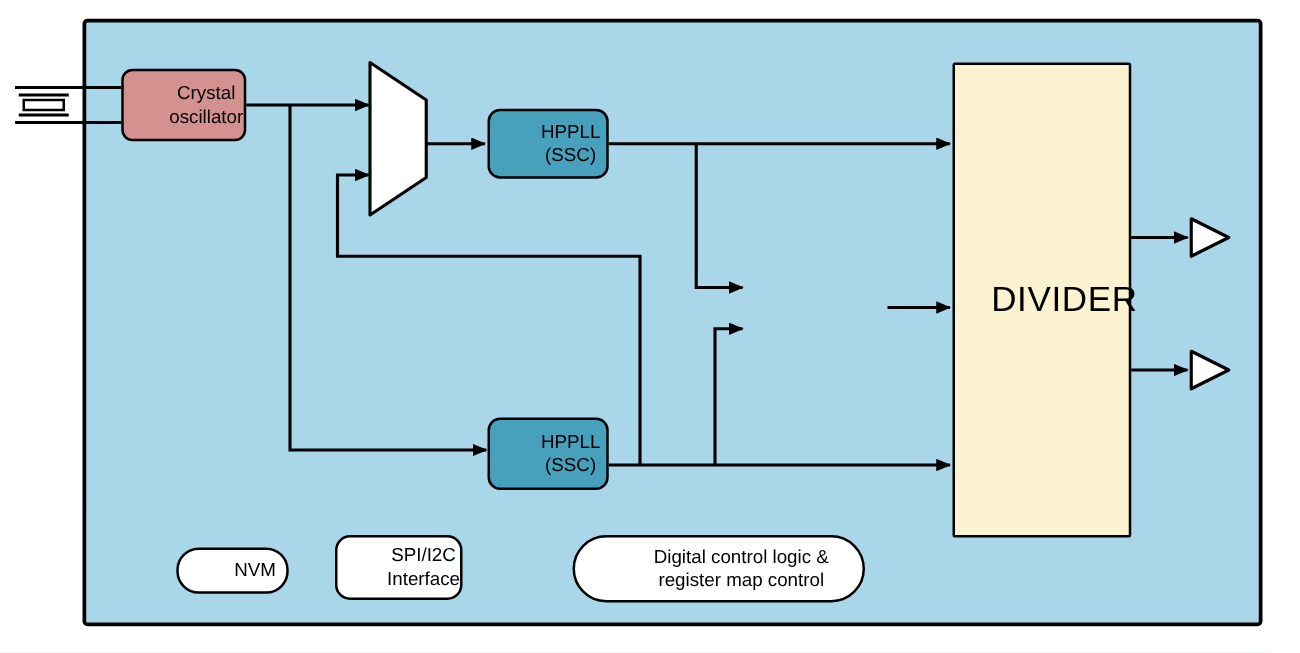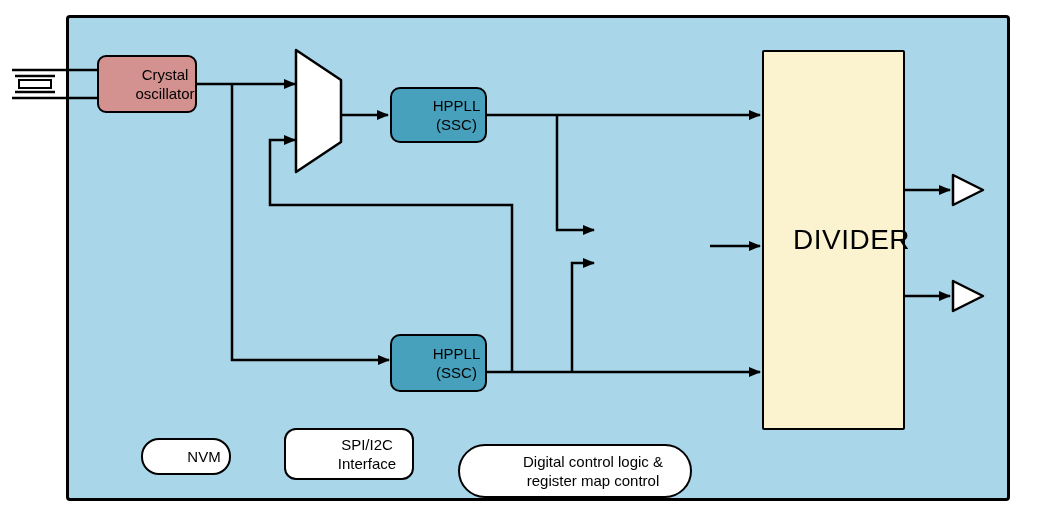--- a/index.html
+++ b/index.html
@@ -27,22 +27,22 @@
     text-align:center; border:2.5px solid var(--line-color);
     font-size:15px; line-height:1.28; white-space:pre-line;padding-left:36px;
   }
 
   .crystal-osc { left:97px;  top:55px;  width:100px; height:58px; border-radius:9px;  background:var(--crystal-fill); }
   .hppll-top   { left:390px; top:87px;  width:97px;  height:56px; border-radius:10px; background:var(--pll-fill); }
   .hppll-bot   { left:390px; top:334px; width:97px;  height:58px; border-radius:10px; background:var(--pll-fill); }
   .flex-sw     { left:596px; top:208px; width:114px; height:77px; border-radius:11px; background:var(--switches-fill); }
   .divider     { left:762px; top:50px;  width:143px; height:380px; border-radius:2px; background:var(--divider-fill); font-size:28px; letter-spacing:0.5px; }
   .nvm         { left:141px; top:438px; width:90px;  height:37px; border-radius:18px; background:var(--io-fill); }
-  .spi-i2c     { left:284px; top:428px; width:130px; height:52px; border-radius:12px; background:var(--io-fill); }
-  .dig-ctl     { left:458px; top:444px; width:234px; height:54px; border-radius:27px; background:var(--io-fill); }
+  .spi-i2c     { left:268px; top:428px; width:102px; height:52px; border-radius:12px; background:var(--io-fill);justify-content:flex-end; }
+  .dig-ctl     { left:458px; top:428px; width:234px; height:54px; border-radius:27px; background:var(--io-fill); }
 </style>
 </head>
 <body>
 
 <div class="canvas">
 
   <div class="chip"></div>
 
   <svg class="layer" viewBox="0 0 1040 522" xmlns="http://www.w3.org/2000/svg">
     <defs>

